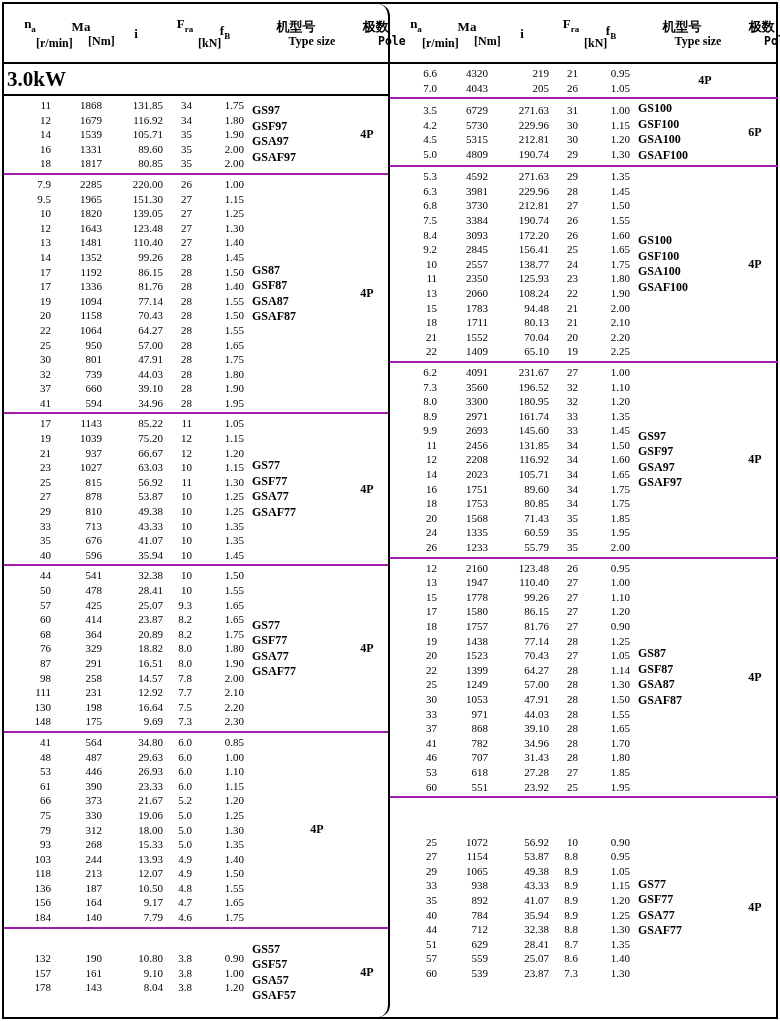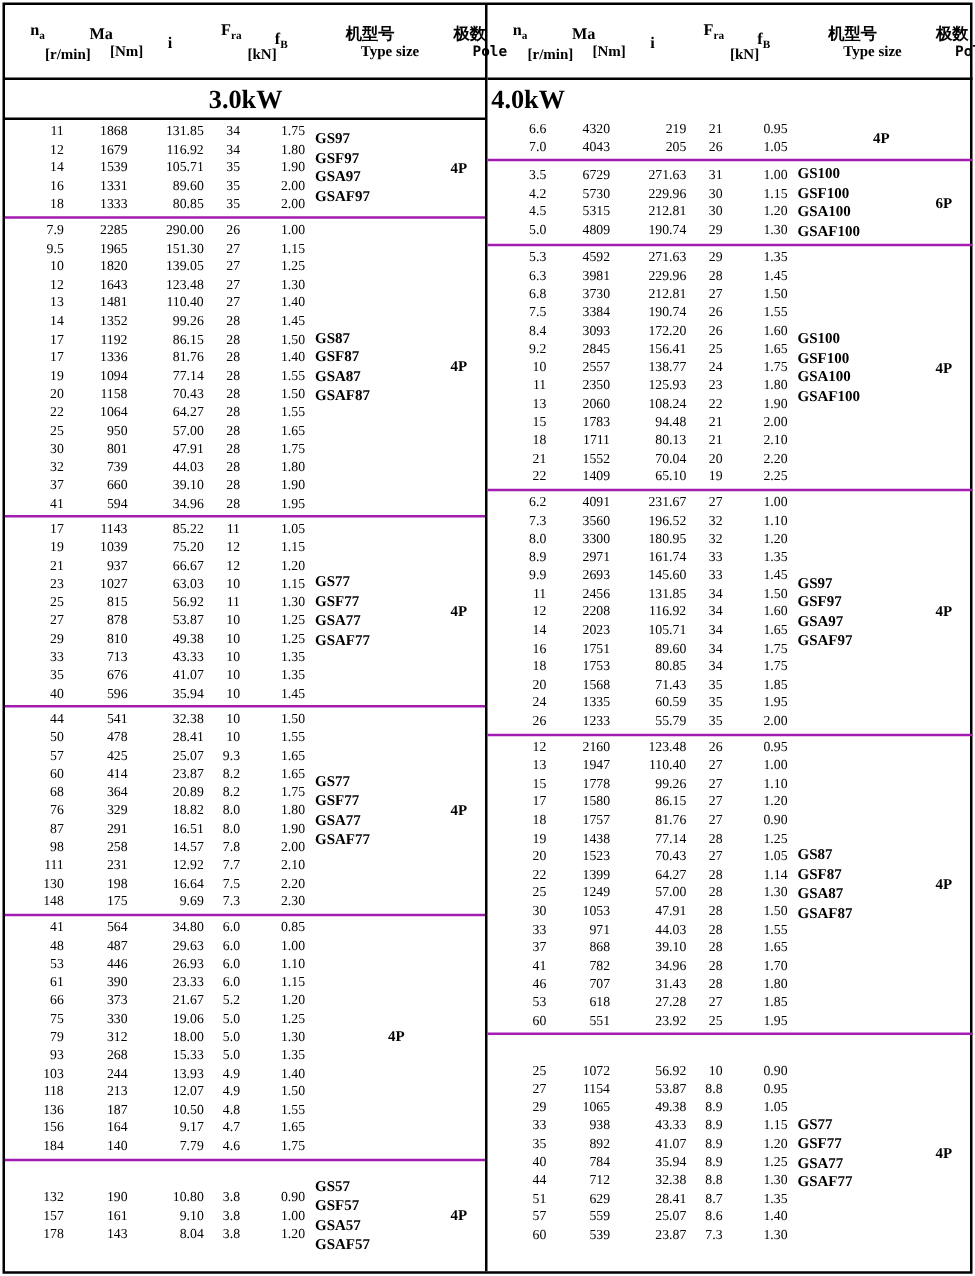--- a/index.html
+++ b/index.html
@@ -2,33 +2,33 @@
 <html><head>
 <meta charset="utf-8">
 <style>
   * { box-sizing: border-box; }
   html, body { margin: 0; padding: 0; }
   body {
     width: 780px; height: 1021px; background: #fff; color: #000;
     font-family: "Liberation Serif", serif; overflow: hidden;
   }
   .table { display: flex; width: 776px; height: 1017px; margin: 2px; border: 2px solid #000; }
-  .half { display: flex; flex-direction: column; width: 388px; }
+  .half { display: flex; flex-direction: column; width: 388px; border-radius: 12px; }
   .half.left { width: 386px; border-right: 2px solid #000; }
   .header {
     display: grid; grid-template-columns: 52px 50px 60px 38px 42px 100px 1fr;
     height: 60px; border-bottom: 2px solid #000; align-items: center; flex: 0 0 auto;
   }
   .hcell { text-align: center; font-weight: bold; }
   .hsym { font-size: 13px; line-height: 15px; }
   .hsym sub { font-size: 9px; }
   .hunit { font-size: 12px; line-height: 14px; margin-left: 32px; }
   .mono { font-family: "DejaVu Sans Mono", monospace; font-size: 11.5px; }
   .band { font-size: 21px; font-weight: bold; padding: 3px 2px 2px 3px; flex: 0 0 auto; }
-  .left .band { border-bottom: 2px solid #000; text-align: center; }
+  .left .band { border-bottom: 2px solid #000; }
   .blocks { flex: 1; display: flex; flex-direction: column; }
   .block { display: flex; padding: 2px 0; }
   .block + .block { border-top: 2px solid #a21caf; }
   .blocks .block:last-child { flex: 1; }
   .nums { width: 242px; display: flex; flex-direction: column; justify-content: center; }
   .row { display: grid; grid-template-columns: 52px 50px 60px 38px 42px; }
   .cell { font-size: 11px; line-height: 14.6px; text-align: right; white-space: nowrap; }
   .cell.col-na  { padding-right: 5px; }
   .cell.col-ma  { padding-right: 4px; }
   .cell.col-i   { padding-right: 3px; }
@@ -99,42 +99,42 @@
             </div>
             <div class="row">
               <div class="cell col-na">16</div>
               <div class="cell col-ma">1331</div>
               <div class="cell col-i">89.60</div>
               <div class="cell col-fra">35</div>
               <div class="cell col-fb">2.00</div>
             </div>
             <div class="row">
               <div class="cell col-na">18</div>
-              <div class="cell col-ma">1333</div>
+              <div class="cell col-ma">1817</div>
               <div class="cell col-i">80.85</div>
               <div class="cell col-fra">35</div>
               <div class="cell col-fb">2.00</div>
             </div>
           </div>
           <div class="type">
             <div class="tline">GS97</div>
             <div class="tline">GSF97</div>
             <div class="tline">GSA97</div>
             <div class="tline">GSAF97</div>
           </div>
           <div class="pole">
             <span>4P</span>
           </div>
         </div>
         <div class="block">
           <div class="nums">
             <div class="row">
               <div class="cell col-na">7.9</div>
               <div class="cell col-ma">2285</div>
-              <div class="cell col-i">290.00</div>
+              <div class="cell col-i">220.00</div>
               <div class="cell col-fra">26</div>
               <div class="cell col-fb">1.00</div>
             </div>
             <div class="row">
               <div class="cell col-na">9.5</div>
               <div class="cell col-ma">1965</div>
               <div class="cell col-i">151.30</div>
               <div class="cell col-fra">27</div>
               <div class="cell col-fb">1.15</div>
             </div>
@@ -576,21 +576,20 @@
         </div>
         <div class="hcell col-type">
           <div class="hsym">机型号</div>
           <div class="hunit">Type size</div>
         </div>
         <div class="hcell col-pole">
           <div class="hsym">极数</div>
           <div class="hunit mono">Pole</div>
         </div>
       </div>
-    <div class="band">4.0kW</div>
     <div class="blocks">
         <div class="block">
           <div class="nums">
             <div class="row">
               <div class="cell col-na">6.6</div>
               <div class="cell col-ma">4320</div>
               <div class="cell col-i">219</div>
               <div class="cell col-fra">21</div>
               <div class="cell col-fb">0.95</div>
             </div>

